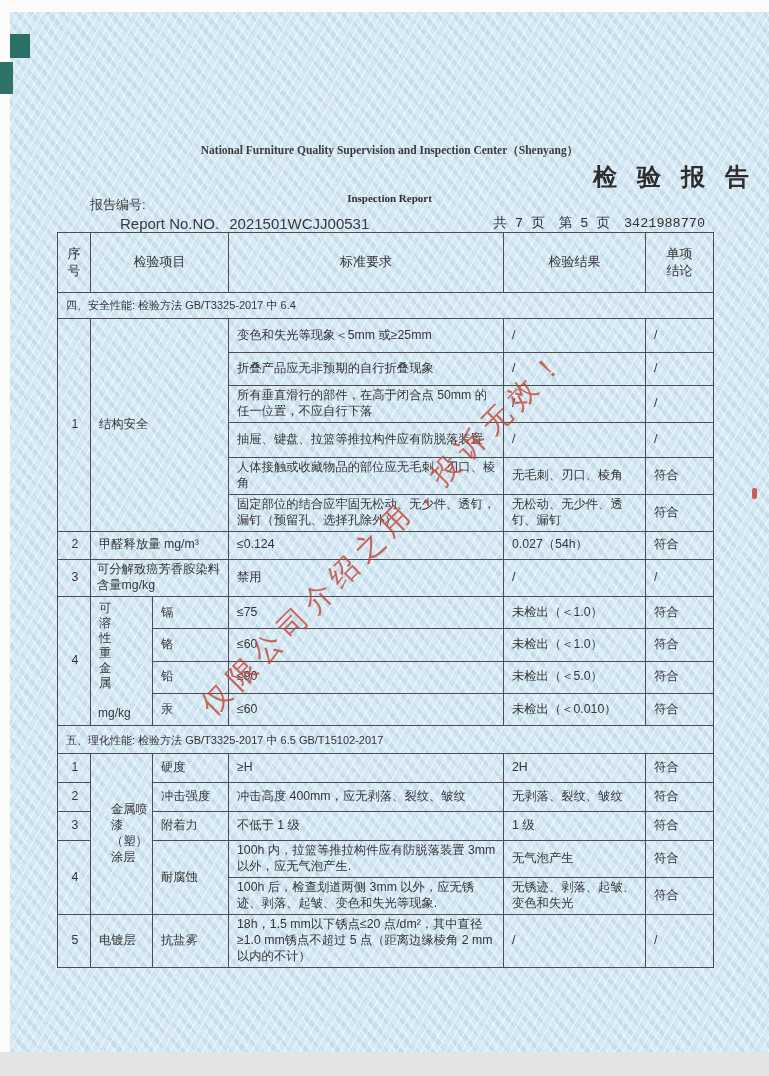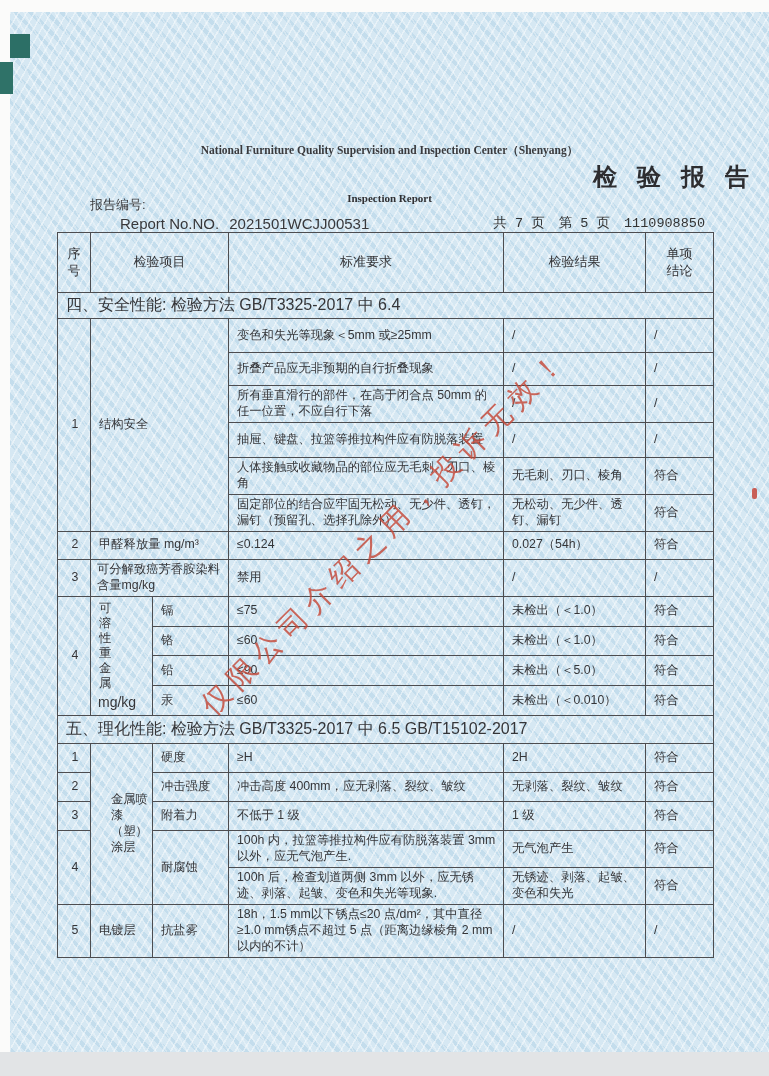--- a/index.html
+++ b/index.html
@@ -51,24 +51,24 @@
     border-collapse:collapse;table-layout:fixed;
     font-size:12.3px;color:#353538;
   }
   table.rpt td,table.rpt th{
     border:1px solid #4d4d50;vertical-align:middle;
     padding:2px 6px 2px 8px;line-height:1.3;font-weight:normal;
     word-break:break-word;overflow-wrap:anywhere;
   }
   table.rpt th{text-align:center;font-size:13px;padding:2px 2px;}
   td.c{text-align:center;padding:2px 2px;}
-  td.banner{border-left:1px solid #4d4d50;border-right:1px solid #4d4d50;padding-left:5px;font-size:16px;}
+  td.banner{border-left:1px solid #4d4d50;border-right:1px solid #4d4d50;padding-left:5px;font-size:11px;}
   .narrow-head{display:inline-block;width:2.4em;}
   .vert{width:1.15em;line-height:1.22;word-break:break-all;margin-left:2px;}
-  .unit{font-size:14px;margin-top:2px;margin-left:1px;}
+  .unit{font-size:12px;margin-top:15px;margin-left:1px;}
   .coat{width:3.4em;line-height:1.3;margin:0 auto;text-align:left;word-break:break-all;}
   tr.h60{height:60px} tr.h26{height:26px} tr.h28{height:28px}
   tr.h29{height:29px} tr.h32{height:32px} tr.h33{height:33px}
   tr.h34{height:34px} tr.h35{height:35px} tr.h46{height:46px}
 </style>
 </head>
 <body>
 
 <div class="paper">
 
@@ -76,21 +76,21 @@
 
   <div class="org-en">National Furniture Quality Supervision and Inspection Center（Shenyang）</div>
   <div class="title-cn">检验报告</div>
   <div class="title-en">Inspection Report</div>
 
   <div class="meta-label">报告编号:</div>
   <div class="meta-no">
     <span>Report No.NO.</span><span>2021501WCJJ00531</span>
   </div>
   <div class="pagination">
-    <span>共 7 页</span><span>第 5 页</span><span>1110908850</span>
+    <span>共 7 页</span><span>第 5 页</span><span>3421988770</span>
   </div>
 
   <table class="rpt">
     <colgroup>
       <col style="width:33px">
         <col style="width:62px">
         <col style="width:76px">
       <col style="width:275px">
         <col style="width:142px">
         <col style="width:68px">

